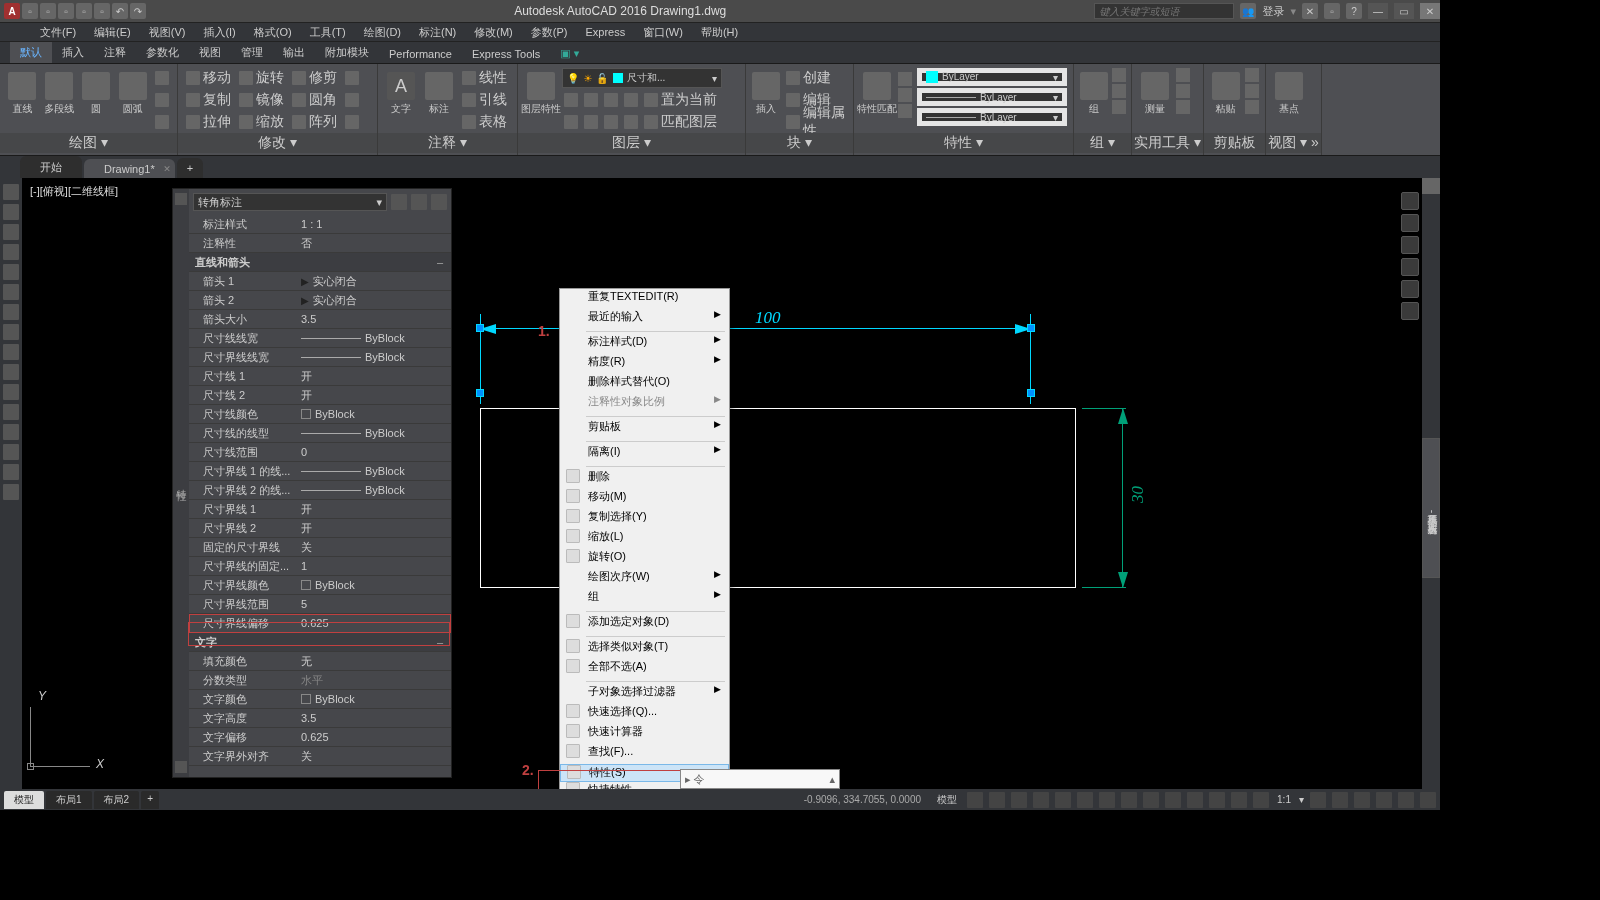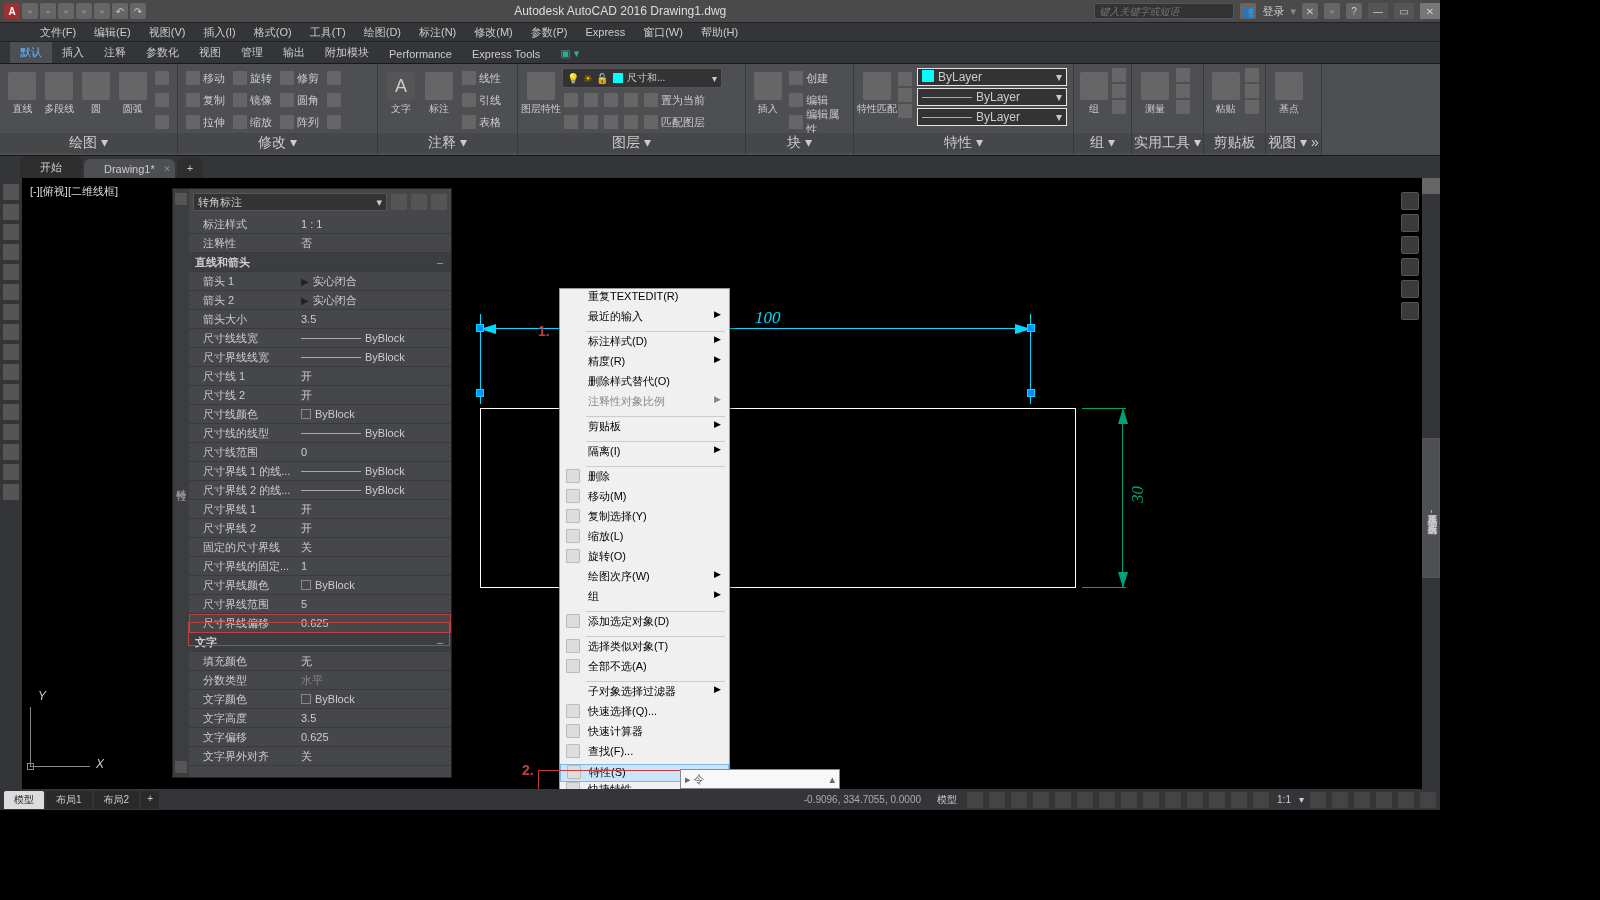--- a/index.html
+++ b/index.html
@@ -29,24 +29,24 @@
 .ribbon { height:92px; background:#4e4f53; display:flex; border-bottom:1px solid #1a1a1a; }
 .rpanel { border-right:1px solid #3a3a3a; padding:2px 6px; display:flex; flex-direction:column; justify-content:space-between; }
 .rpanel .tools { display:flex; gap:4px; flex:1; align-items:flex-start; padding-top:2px; }
 .rpanel .plabel { text-align:center; color:#ccc; font-size:14px; padding:1px 0; background:#464749; margin:0 -6px; }
 .bigbtn { display:flex; flex-direction:column; align-items:center; gap:2px; width:34px; padding-top:4px; }
 .bigbtn .bi { width:28px; height:28px; background:#666; border-radius:2px; }
 .bigbtn .bl { font-size:10px; color:#ccc; text-align:center; }
 .smallcol { display:flex; flex-direction:column; gap:2px; }
 .smallbtn { display:flex; align-items:center; gap:3px; height:20px; padding:0 2px; }
 .smallbtn .si { width:14px; height:14px; background:#666; border-radius:1px; flex-shrink:0; }
-.smallbtn .sl { font-size:11px; color:#ccc; }
+.smallbtn .sl { font-size:14px; color:#ccc; }
 .layerdrop { width:160px; height:20px; background:#333; border:1px solid #555; display:flex; align-items:center; padding:0 4px; gap:4px; font-size:10px; }
 .layerdrop .sq { width:10px; height:10px; }
-.propdrop { width:150px; height:18px; background:#333; border:1px solid #e5e5e5; display:flex; align-items:center; padding:0 4px; font-size:12px; color:#ccc; justify-content:space-between; }
+.propdrop { width:150px; height:18px; background:#333; border:5px solid #e5e5e5; display:flex; align-items:center; padding:0 4px; font-size:10px; color:#ccc; justify-content:space-between; }
 
 
 .doctabs { height:22px; background:#333539; display:flex; align-items:end; padding-left:20px; }
 .doctab { padding:4px 20px 3px 20px; background:#2e2e2e; border-top-left-radius:6px; border-top-right-radius:6px; margin-right:2px; font-size:11px; color:#ccc; position:relative; }
 .doctab.active { background:#4e4f53; }
 .doctab .x { position:absolute; right:4px; top:5px; font-size:9px; color:#888; }
 .doctab.plus { padding:4px 10px; }
 
 
 .canvas { position:absolute; left:0; top:178px; right:0; bottom:21px; background:#000; }

